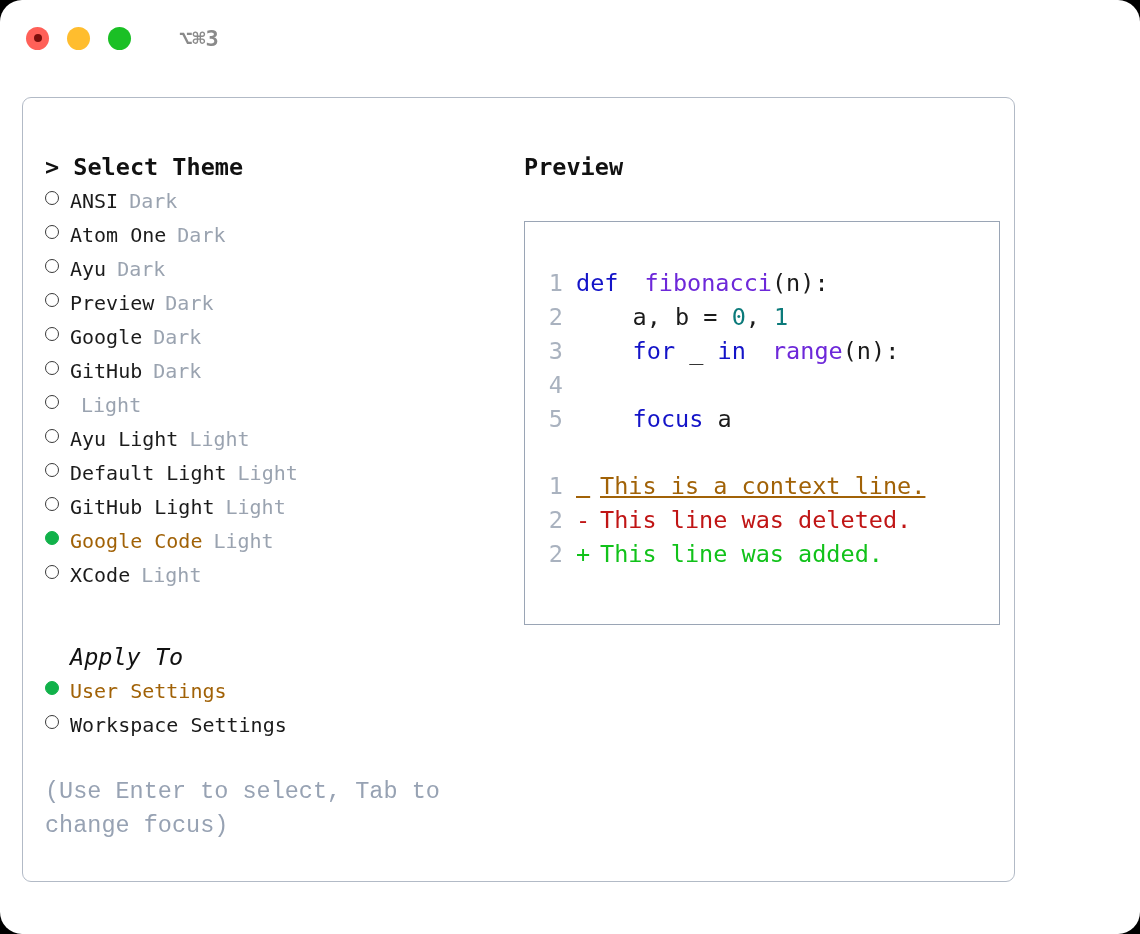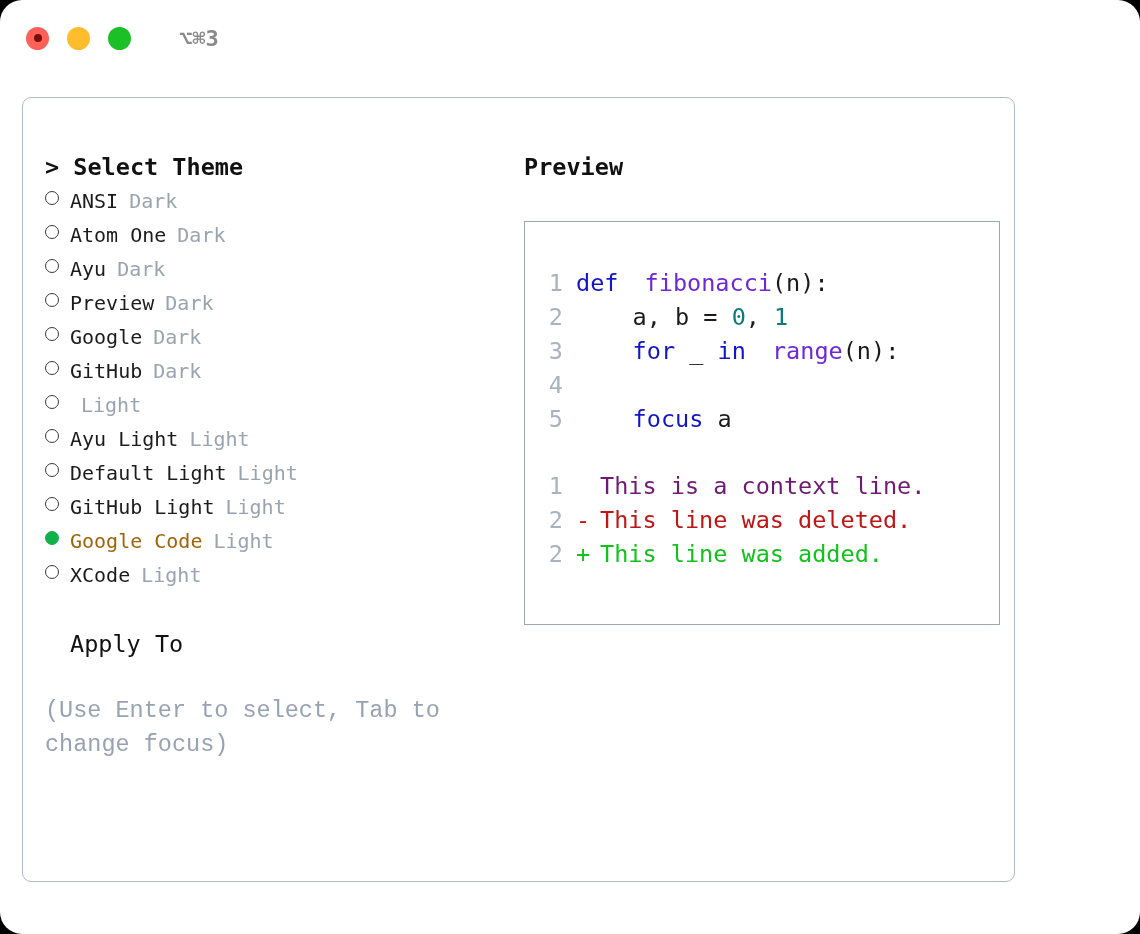--- a/index.html
+++ b/index.html
@@ -102,22 +102,23 @@
     position: relative;
     top: -3px;
   }
   .bullet.off { border: 1.7px solid #3a3a3a; background: transparent; }
   .bullet.on  { background: #11b14a; border: 1.7px solid #11b14a; }
   .opt-name    { color: #1b1b1b; }
   .opt-name.sel{ color: #a16207; }
   .opt-variant { color: #9aa3b0; margin-left: 11px; }
 
   .apply-head {
-    margin-top: 35px;
+    margin-top: 48px;
     padding-left: 25px;
+    font-style: italic;
   }
   .hint {
     margin-top: 33px;
     font-family: Liberation Mono, monospace;
     font-size: 23.5px;
     line-height: 34px;
     color: #97a2b3;
     width: 420px;
     white-space: pre-wrap;
   }
@@ -157,21 +158,21 @@
     flex: 0 0 auto;
     width: 12px;
     margin-right: 12px;
     text-align: left;
   }
   .code-gap { height: 33px; }
   .tok-kw   { color: #1414c8; }
   .tok-fn   { color: #6d28d9; margin-left: 12px; }
   .tok-num  { color: #0b7a7a; }
   .tok-pl   { color: #1b1b1b; }
-  .diff-ctx { color: #701a75; }
+  .diff-ctx { color: #a16207; text-decoration: underline; }
   .diff-del { color: #c01515; }
   .diff-add { color: #11c21a; }
 </style>
 </head>
 <body>
 
 <div class="window">
 
   <div class="titlebar">
     <div class="lights">
@@ -202,20 +203,24 @@
               <li class="opt"><span class="bullet off"></span><span class="opt-variant">Light</span></li>
               <li class="opt"><span class="bullet off"></span><span class="opt-name">Ayu Light</span><span class="opt-variant">Light</span></li>
               <li class="opt"><span class="bullet off"></span><span class="opt-name">Default Light</span><span class="opt-variant">Light</span></li>
               <li class="opt"><span class="bullet off"></span><span class="opt-name">GitHub Light</span><span class="opt-variant">Light</span></li>
               <li class="opt"><span class="bullet on"></span><span class="opt-name sel">Google Code</span><span class="opt-variant">Light</span></li>
               <li class="opt"><span class="bullet off"></span><span class="opt-name">XCode</span><span class="opt-variant">Light</span></li>
             </ul>
 
           <div class="section-head apply-head">Apply To</div>
 
+          <ul class="opt-list" id="apply-list">
+              <li class="opt"><span class="bullet on"></span><span class="opt-name sel">User Settings</span></li>
+              <li class="opt"><span class="bullet off"></span><span class="opt-name">Workspace Settings</span></li>
+            </ul>
 
           <div class="hint">(Use Enter to select, Tab to change focus)</div>
         </div>
 
         <div class="col-right">
           <div class="preview-head">Preview</div>
           <div class="preview-box">
             <div id="code-block">
                 <div class="code-line"><span class="ln">1</span><span><span class="tok-kw">def </span><span class="tok-fn">fibonacci</span><span class="tok-pl">(n):</span></span></div>
                 <div class="code-line"><span class="ln">2</span><span><span class="tok-pl">    a, b = </span><span class="tok-num">0</span><span class="tok-pl">, </span><span class="tok-num">1</span></span></div>

